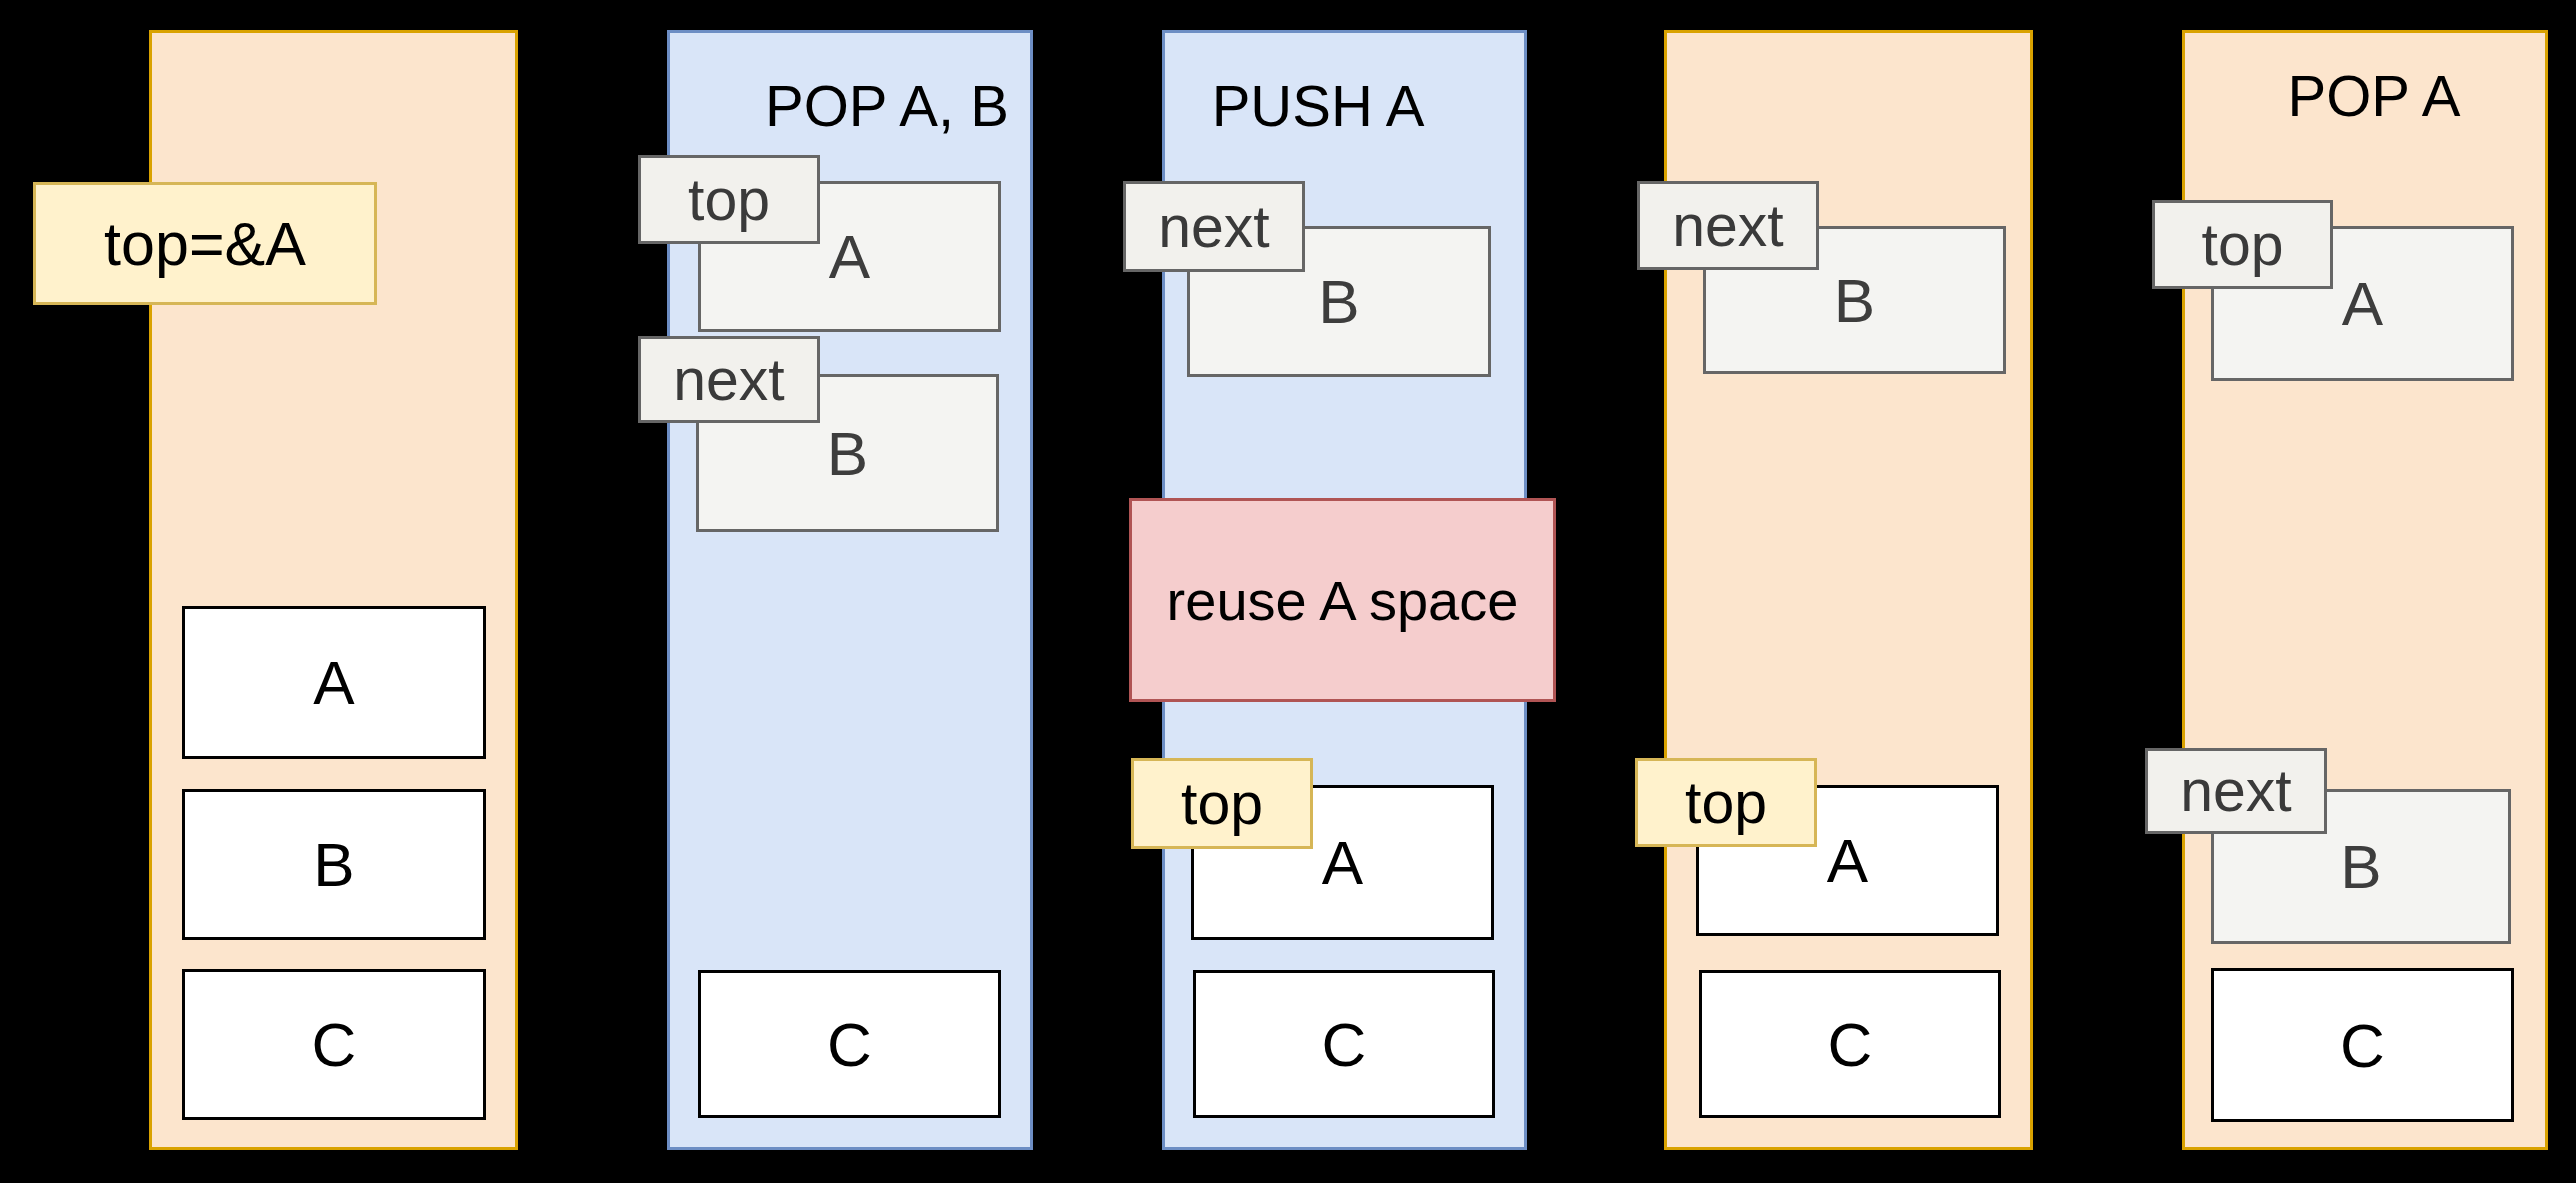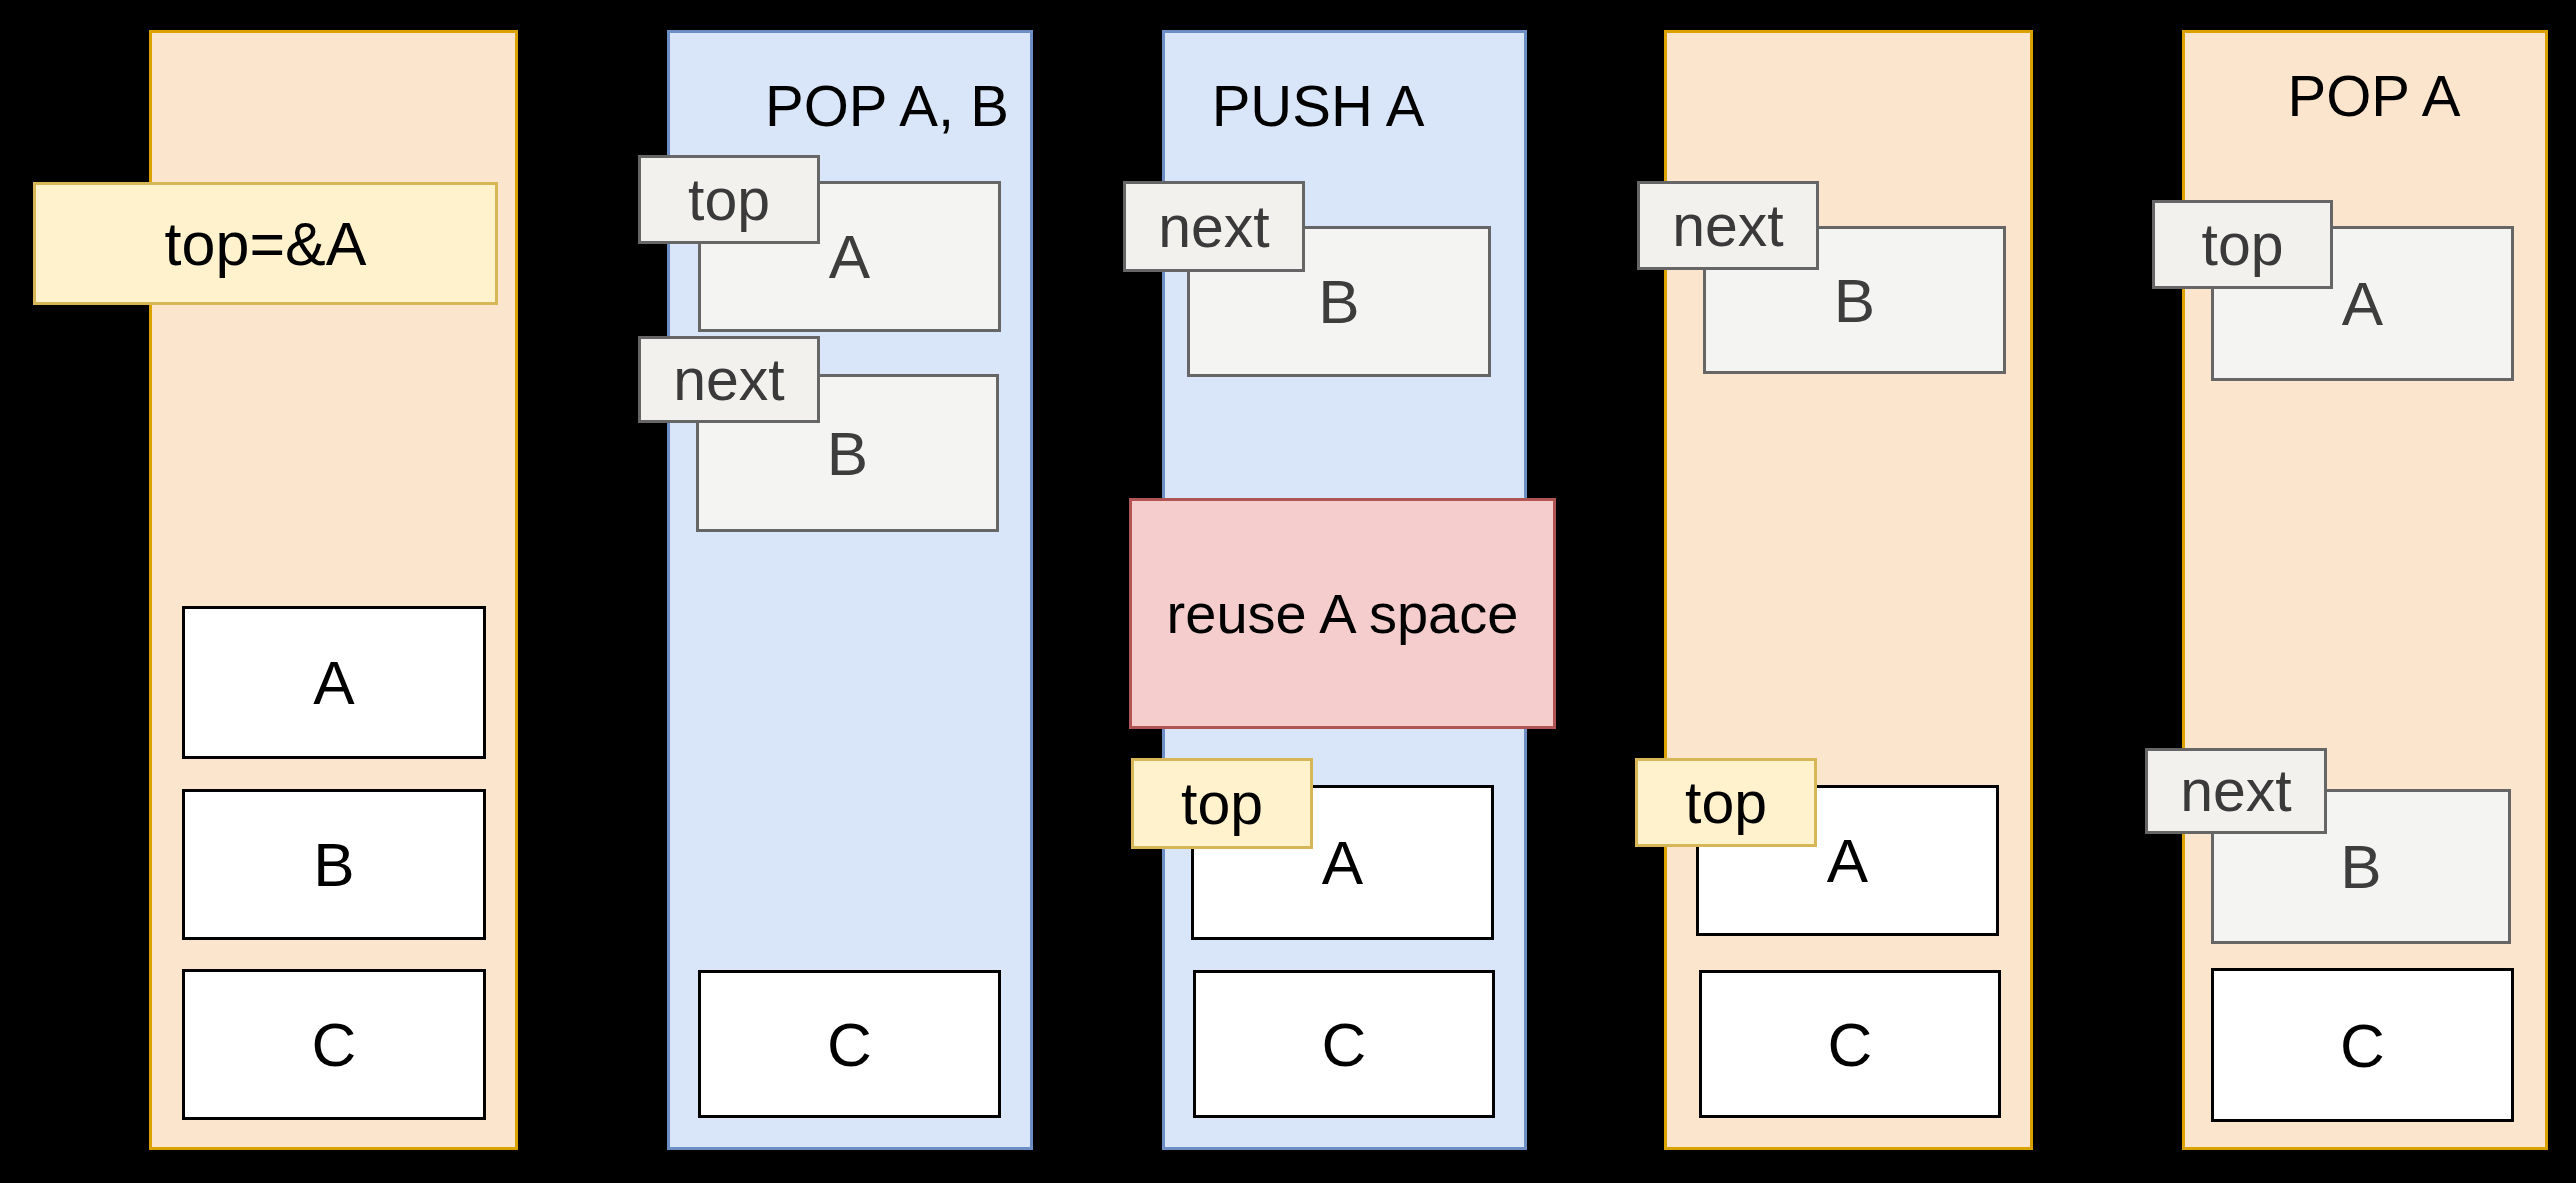--- a/index.html
+++ b/index.html
@@ -43,21 +43,21 @@
   <div class="col peach" style="left:149px;width:369px;"></div>
   <div class="cell white" style="left:182px;top:606px;width:304px;height:153px;">
       <span>A</span>
     </div>
   <div class="cell white" style="left:182px;top:789px;width:304px;height:151px;">
       <span>B</span>
     </div>
   <div class="cell white" style="left:182px;top:969px;width:304px;height:151px;">
       <span>C</span>
     </div>
-  <div class="tag yellow wide" style="left:33px;top:182px;width:465px;height:123px;">
+  <div class="tag yellow wide" style="left:33px;top:182px;width:344px;height:123px;">
       <span>top=&amp;A</span>
     </div>
 
   <div class="col blue" style="left:667px;width:366px;"></div>
   <div class="col-title" style="left:704px;top:67px;width:366px;height:76px;">POP A, B</div>
   <div class="cell gray" style="left:698px;top:181px;width:303px;height:151px;">
       <span>A</span>
     </div>
   <div class="tag gray" style="left:638px;top:155px;width:182px;height:89px;">
       <span>top</span>
@@ -73,21 +73,21 @@
     </div>
 
   <div class="col blue" style="left:1162px;width:365px;"></div>
   <div class="col-title" style="left:1147px;top:67px;width:342px;height:76px;">PUSH A</div>
   <div class="cell gray" style="left:1187px;top:226px;width:304px;height:151px;">
       <span>B</span>
     </div>
   <div class="tag gray" style="left:1123px;top:181px;width:182px;height:91px;">
       <span>next</span>
     </div>
-  <div class="note red" style="left:1129px;top:498px;width:427px;height:231px;text-align:right;"><span>reuse A space</span></div>
+  <div class="note red" style="left:1129px;top:498px;width:427px;height:204px;text-align:right;"><span>reuse A space</span></div>
   <div class="cell white" style="left:1191px;top:785px;width:303px;height:155px;">
       <span>A</span>
     </div>
   <div class="tag yellow" style="left:1131px;top:758px;width:182px;height:91px;">
       <span>top</span>
     </div>
   <div class="cell white" style="left:1193px;top:970px;width:302px;height:148px;">
       <span>C</span>
     </div>
 

